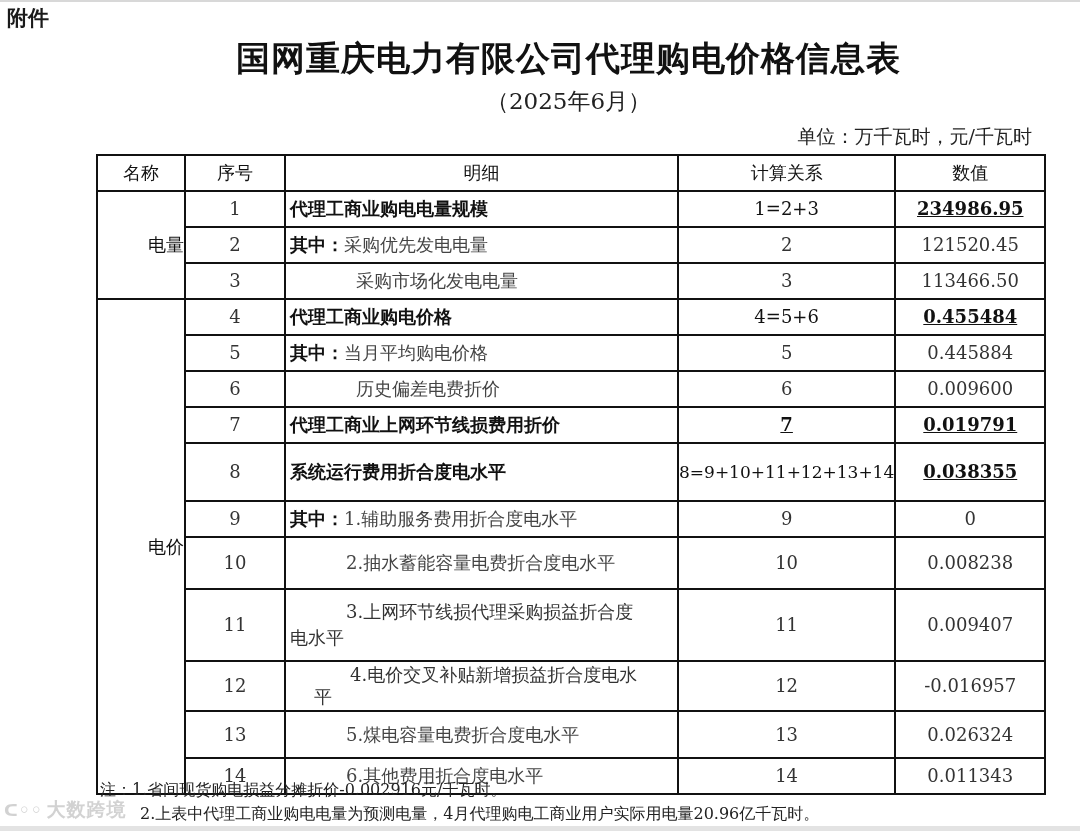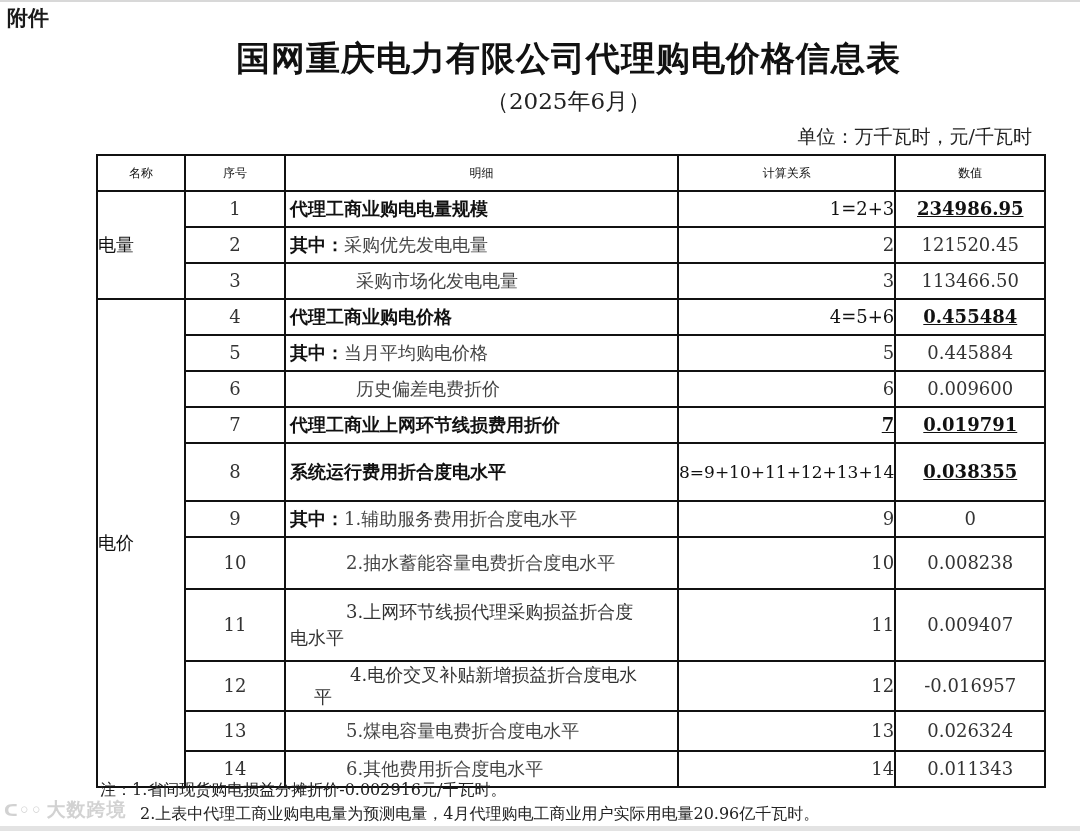--- a/index.html
+++ b/index.html
@@ -15,24 +15,24 @@
   .subtitle { position: absolute; left: 0; width: 1137px; top: 86px; text-align: center; font-size: 23px; color: #222; }
   .unit { position: absolute; right: 48px; top: 124px; font-size: 19px; color: #222; margin-left: 48px; }
   table.main {
     position: absolute; left: 96px; top: 154px;
     border-collapse: collapse; table-layout: fixed;
   }
   table.main td, table.main th {
     border: 2px solid #111; padding: 0; font-size: 18px; line-height: 22px;
     font-weight: normal; color: #333;
   }
-  table.main th { font-family: "DejaVu Sans", sans-serif; font-size: 12px; color: #111; text-align: center; height: 34px; }
-  .c-name { text-align: left; font-family: "DejaVu Sans", sans-serif; font-weight: bold; color: #111 !important; }
+  table.main th { font-family: "DejaVu Sans", sans-serif; font-size: 18px; color: #111; text-align: center; height: 34px; }
+  .c-name { text-align: right; font-family: "DejaVu Sans", sans-serif; font-weight: bold; color: #111 !important; }
   .c-no { text-align: center; }
-  .c-calc { text-align: right; }
+  .c-calc { text-align: center; }
   .c-val { text-align: center; }
   .c-detail { text-align: left; padding-left: 4px !important; padding-right: 4px !important; }
   .bold { font-family: "DejaVu Sans", sans-serif; font-weight: bold !important; color: #111 !important; }
   .b-val { color: #111 !important; font-weight: bold !important; text-decoration: underline; }
   .gray { color: #444; }
   .lbl { font-family: "DejaVu Sans", sans-serif; font-weight: bold; color: #111; }
   .ind1 { padding-left: 66px; display: inline-block; }
   .notes { position: absolute; left: 100px; top: 778px; font-size: 16px; line-height: 24px; color: #222; }
   .notes div { white-space: nowrap; }
   .bottombar { position: absolute; left: 0; top: 826px; width: 1080px; height: 5px; background: #e3e3e3; }
@@ -153,21 +153,21 @@
     <tr style="height:50px">
       <td class="c-no">12</td>
       <td class="c-detail gray" style="line-height:22px">
           <div style="padding-left:60px">4.电价交叉补贴新增损益折合度电水</div>
           <div style="padding-left:24px">平</div>
         </td>
       <td class="c-calc gray">12</td>
       <td class="c-val gray">-0.016957</td>
     </tr>
 
-    <tr style="height:40px">
+    <tr style="height:47px">
       <td class="c-no">13</td>
       <td class="c-detail"><span class="ind1 gray" style="padding-left:56px">5.煤电容量电费折合度电水平</span></td>
       <td class="c-calc gray">13</td>
       <td class="c-val gray">0.026324</td>
     </tr>
 
     <tr style="height:36px">
       <td class="c-no">14</td>
       <td class="c-detail"><span class="ind1 gray" style="padding-left:56px">6.其他费用折合度电水平</span></td>
       <td class="c-calc gray">14</td>

